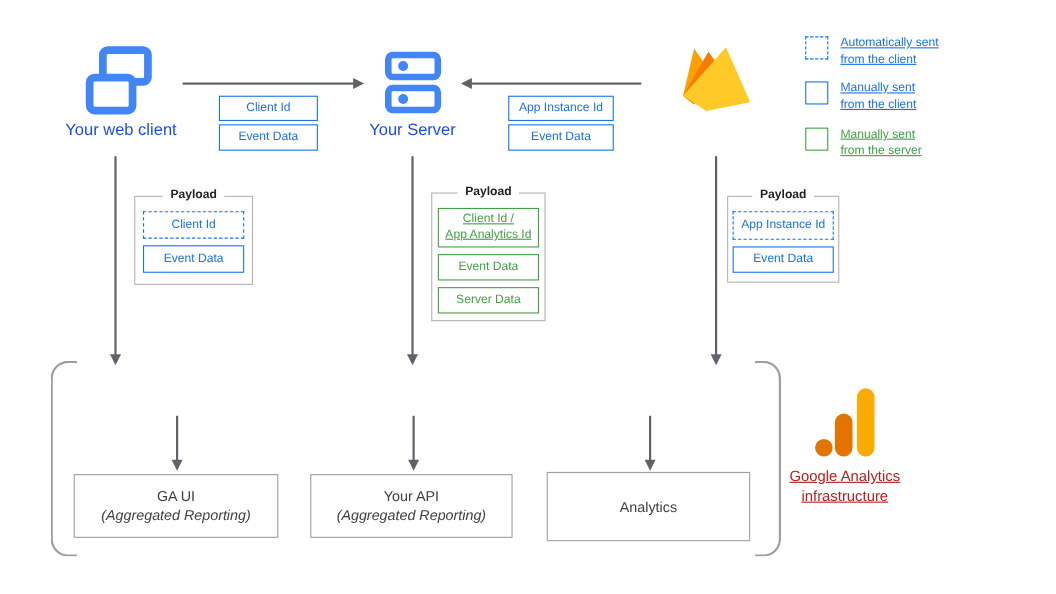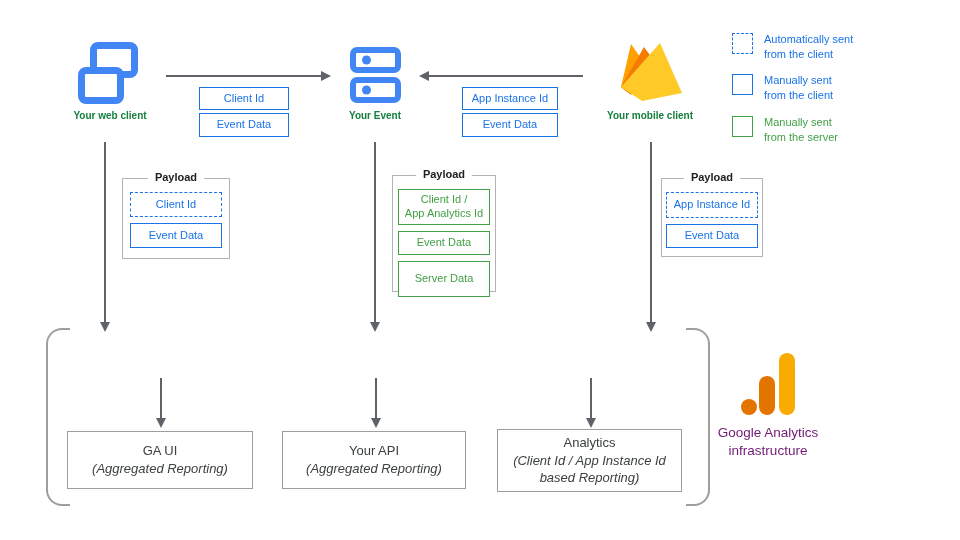--- a/index.html
+++ b/index.html
@@ -1,24 +1,24 @@
 <!DOCTYPE html>
 <html><head>
 <meta charset="utf-8">
 <style>
   html,body{margin:0;padding:0;background:#fff;}
   #stage{
     position:relative;width:960px;height:540px;background:#ffffff;overflow:hidden;
     font-family:"Liberation Sans","DejaVu Sans",sans-serif;color:#212121;
   }
   .abs{position:absolute;}
-  .ml{white-space:pre-line;}
+  .ml{white-space:pre-line;text-decoration:underline;}
 
   
-  .client-label{font-size:10px;font-weight:700;color:#15803d;text-align:center;}
+  .client-label{font-size:15px;font-weight:400;color:#1d4ed8;text-align:center;}
 
   
   .win{position:absolute;border:7px solid #4285F4;border-radius:8px;background:#fff;box-sizing:border-box;}
   .srv-row{position:absolute;border:6px solid #4285F4;border-radius:7px;background:#fff;box-sizing:border-box;}
   .srv-dot{position:absolute;width:9px;height:9px;border-radius:50%;background:#4285F4;top:50%;transform:translateY(-50%);left:6px;}
 
   
   .h-line{position:absolute;height:2px;background:#5f6368;}
   .v-line{position:absolute;width:2px;background:#5f6368;}
   .arr-right{position:absolute;width:0;height:0;border-top:5.5px solid transparent;border-bottom:5.5px solid transparent;border-left:10px solid #5f6368;}
@@ -60,49 +60,48 @@
   .infra-box{
     position:absolute;box-sizing:border-box;border:1px solid #9e9e9e;background:#fff;color:#3c4043;
     display:flex;flex-direction:column;align-items:center;justify-content:center;
     font-size:13px;line-height:1.35;text-align:center;
   }
   .infra-box .sub{font-style:italic;}
 
   
   .ga-circle{position:absolute;border-radius:50%;background:#E37400;}
   .ga-bar{position:absolute;border-radius:9px;}
-  .brand-label{position:absolute;font-size:13.5px;color:#701a75;text-align:center;line-height:1.35;}
+  .brand-label{position:absolute;font-size:13.5px;color:#b91c1c;text-align:center;line-height:1.35;}
 </style>
 </head>
 <body>
 
 <div id="stage">
 
   <div class="abs" style="left:78px;top:42px;width:60px;height:62px;">
     <div class="win" style="left:12px;top:0;width:48px;height:36px;"></div>
     <div class="win" style="left:0;top:25px;width:46px;height:37px;"></div>
   </div>
   <div class="abs client-label" style="left:30px;top:110px;width:160px;">Your web client</div>
 
   <div class="abs" style="left:350px;top:47px;width:51px;height:56px;">
     <div class="srv-row" style="left:0;top:0;width:51px;height:26px;">
         <span class="srv-dot"></span>
       </div>
     <div class="srv-row" style="left:0;top:30px;width:51px;height:26px;">
         <span class="srv-dot"></span>
       </div>
   </div>
-  <div class="abs client-label" style="left:300px;top:110px;width:150px;">Your Event</div>
+  <div class="abs client-label" style="left:300px;top:110px;width:150px;">Your Server</div>
 
   <svg class="abs" style="left:616px;top:40px;" width="68" height="64" viewBox="0 0 68 62">
     <polygon fill="#FFA000" points="5,46 15,3 24,16 11,51"></polygon>
     <polygon fill="#F57C00" points="5,46 28,6 36,17 15,54"></polygon>
     <polygon fill="#FFCA28" points="44,2 66,52 26,60 5,46"></polygon>
   </svg>
-  <div class="abs client-label" style="left:570px;top:110px;width:160px;">Your mobile client</div>
 
   <div class="h-line" style="left:166px;top:75px;width:156px;"></div>
   <div class="arr-right" style="left:321px;top:70.5px;"></div>
 
   <div class="h-line" style="left:428px;top:75px;width:155px;"></div>
   <div class="arr-left" style="left:419px;top:70.5px;"></div>
 
   <div class="tag" style="left:199px;top:87px;width:90px;height:23px;">Client Id</div>
   <div class="tag" style="left:199px;top:113px;width:90px;height:24px;">Event Data</div>
 
@@ -141,21 +140,21 @@
       <div class="tag" style="height:25px;">Event Data</div>
     </div>
   </div>
 
   <div class="payload" style="left:392px;top:175px;width:104px;height:117px;">
     <div class="payload-title">Payload</div>
     <div class="payload-items">
       <div class="tag green ml" style="height:36px;">Client Id /
 App Analytics Id</div>
       <div class="tag green" style="height:24px;">Event Data</div>
-      <div class="tag green" style="height:36px;">Server Data</div>
+      <div class="tag green" style="height:24px;">Server Data</div>
     </div>
   </div>
 
   <div class="payload" style="left:661px;top:178px;width:102px;height:79px;">
     <div class="payload-title">Payload</div>
     <div class="payload-items">
       <div class="tag dashed" style="height:26px;">App Instance Id</div>
       <div class="tag" style="height:24px;">Event Data</div>
     </div>
   </div>
@@ -176,22 +175,20 @@
   <div class="infra-box" style="left:67px;top:431px;width:186px;height:58px;">
     <span>GA UI</span>
     <span class="sub">(Aggregated Reporting)</span>
   </div>
   <div class="infra-box" style="left:282px;top:431px;width:184px;height:58px;">
     <span>Your API</span>
     <span class="sub">(Aggregated Reporting)</span>
   </div>
   <div class="infra-box" style="left:497px;top:429px;width:185px;height:63px;">
     <span>Analytics</span>
-    <span class="sub ml">(Client Id / App Instance Id
-based Reporting)</span>
   </div>
 
   <div class="abs" style="left:735px;top:350px;width:65px;height:68px;">
     <div class="ga-circle" style="left:6px;top:49px;width:16px;height:16px;"></div>
     <div class="ga-bar" style="left:24px;top:26px;width:16px;height:39px;background:#E37400;"></div>
     <div class="ga-bar" style="left:44px;top:3px;width:16px;height:62px;background:#F9AB00;"></div>
   </div>
   <div class="brand-label ml" style="left:688px;top:424px;width:160px;">Google Analytics
 infrastructure</div>
 

